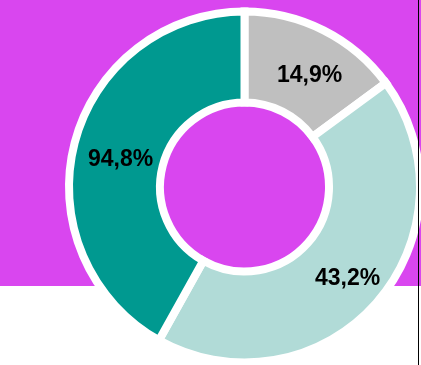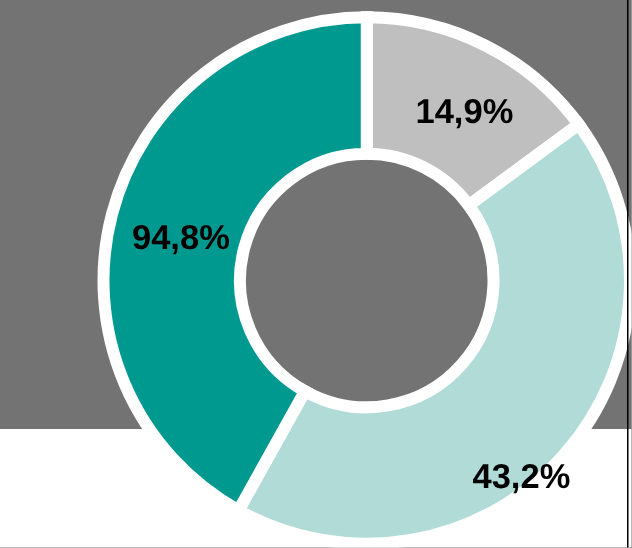--- a/index.html
+++ b/index.html
@@ -2,21 +2,21 @@
 <html><head>
 <meta charset="utf-8">
 <style>
   html, body { margin:0; padding:0; }
   body {
     width:421px; height:365px;
     background:#ffffff;
     font-family:"Liberation Sans", sans-serif;
     overflow:hidden;
   }
-  #chart-root { position:relative; width:421px; height:286px; background:#737373; }
+  #chart-root { position:relative; width:421px; height:286px; background:#d946ef; }
   #donut-svg { position:absolute; left:0; top:0; }
   .slice { stroke:#ffffff; stroke-width:8; stroke-linejoin:miter; }
   .dlabel {
     position:absolute;
     font-weight:bold;
     font-size:23px;
     color:#000000;
     white-space:nowrap;
     letter-spacing:0px;
   }
@@ -28,17 +28,17 @@
 <body>
 
 <div id="chart-root">
   <svg id="donut-svg" width="421" height="365" viewBox="0 0 421 365">
     <path class="slice" id="slice-0" d="M 244.50 11.50 A 175.5 175.5 0 0 1 385.83 82.95 L 312.55 136.90 A 84.5 84.5 0 0 0 244.50 102.50 Z" fill="#bfbfbf"></path>
     <path class="slice" id="slice-1" d="M 385.83 82.95 A 175.5 175.5 0 0 1 158.99 340.26 L 203.33 260.79 A 84.5 84.5 0 0 0 312.55 136.90 Z" fill="#b1dbd7"></path>
     <path class="slice" id="slice-2" d="M 158.99 340.26 A 175.5 175.5 0 0 1 244.50 11.50 L 244.50 102.50 A 84.5 84.5 0 0 0 203.33 260.79 Z" fill="#009990"></path>
   </svg>
 
   <div class="dlabel" id="lbl0" style="left:277px; top:61px;">14,9%</div>
-  <div class="dlabel" id="lbl1" style="left:315px; top:264px;margin-top:40px;">43,2%</div>
+  <div class="dlabel" id="lbl1" style="left:315px; top:264px;">43,2%</div>
   <div class="dlabel" id="lbl2" style="left:88px; top:145px;">94,8%</div>
 
   <div id="plot-border-right"></div>
 </div>
 
 </body></html>

